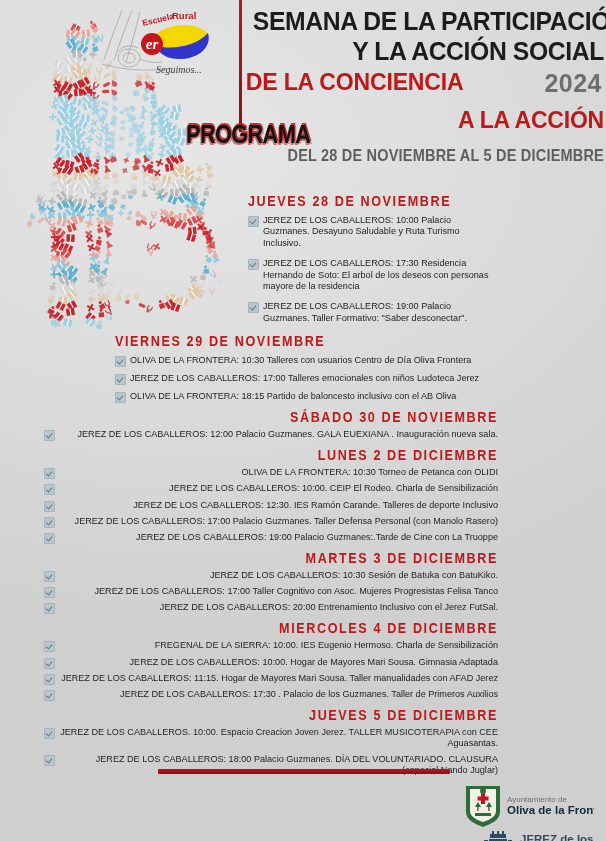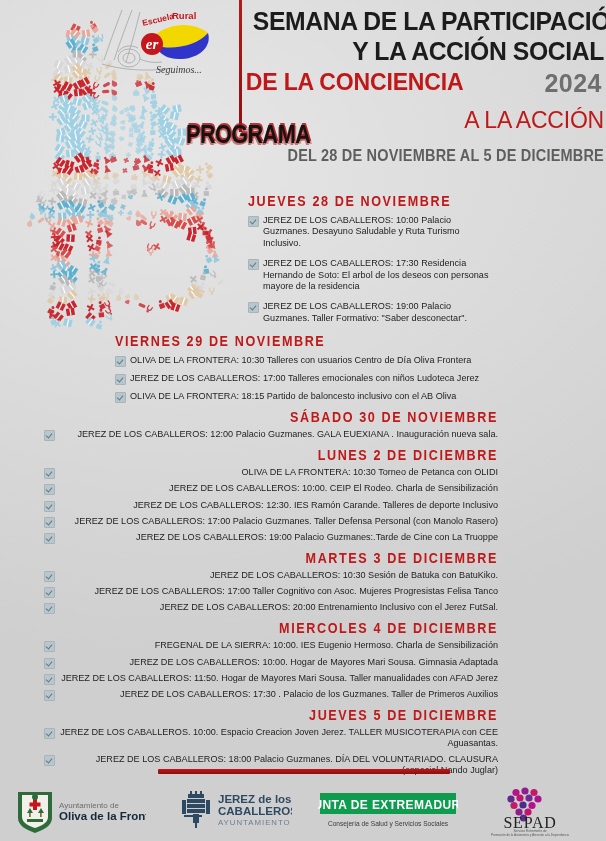--- a/index.html
+++ b/index.html
@@ -72,21 +72,21 @@
   }
   .h-year{
     position:absolute;right:2px;top:0;
     font-weight:bold;
     font-size:25px;
     letter-spacing:0.5px;
     color:#6f6f6f;
   }
   .h-l4{
     margin-top:8px;
-    font-weight:normal;
+    font-weight:bold;
     font-size:23px;
     letter-spacing:-0.2px;
     color:#c01818;
     white-space:nowrap;
   }
   .h-dates{
     margin-top:14px;
     font-weight:bold;
     font-size:14.5px;
     letter-spacing:0.2px;
@@ -168,21 +168,21 @@
 
   
   #footline{
     position:absolute;left:158px;top:769px;
     width:292px;height:5px;
     background:linear-gradient(180deg,#c21515,#8b0e0e);
     border-radius:1px;
   }
   #footer{
     position:absolute;left:0;top:783px;width:594px;height:58px;
-    display:flex;align-items:center;
+    display:flex;align-items:flex-end;flex-direction:column;
   }
   .logo{display:flex;align-items:center;}
   .logo svg{display:block;}
   .l-oliva{margin-left:14px;}
   .l-jerez{margin-left:28px;}
   .l-junta{margin-left:26px;}
   .l-sepad{margin-left:22px;}
   .l-dipu{margin-left:18px;}
 </style>
 </head>
@@ -849,21 +849,21 @@
           <div class="ev">
             <span class="cbx"></span>
             <span class="txt">FREGENAL DE  LA SIERRA: 10:00.  IES Eugenio Hermoso. Charla de Sensibilización</span>
           </div>
           <div class="ev">
             <span class="cbx"></span>
             <span class="txt">JEREZ DE LOS CABALLEROS: 10:00.  Hogar de Mayores Mari Sousa. Gimnasia Adaptada</span>
           </div>
           <div class="ev">
             <span class="cbx"></span>
-            <span class="txt">JEREZ DE LOS CABALLEROS: 11:50.  Hogar de Mayores Mari Sousa. Taller manualidades con AFAD Jerez</span>
+            <span class="txt">JEREZ DE LOS CABALLEROS: 11:15.  Hogar de Mayores Mari Sousa. Taller manualidades con AFAD Jerez</span>
           </div>
           <div class="ev">
             <span class="cbx"></span>
             <span class="txt">JEREZ DE LOS CABALLEROS: 17:30 .  Palacio de los Guzmanes. Taller de Primeros Auxilios</span>
           </div>
         </div>
         <div class="day-block">
           <div class="day-head">JUEVES 5 DE DICIEMBRE</div>
           <div class="ev">
             <span class="cbx"></span>

